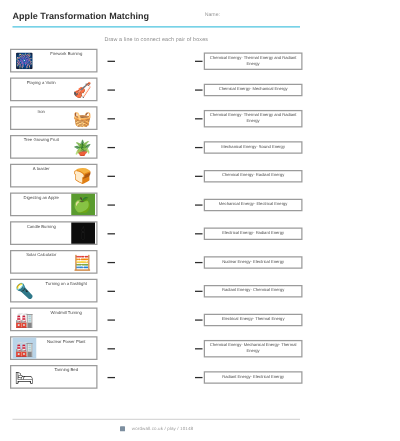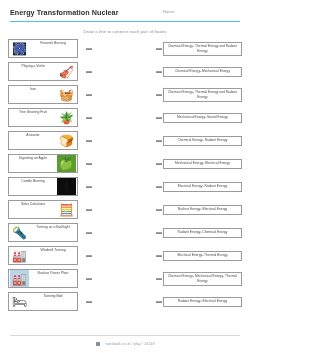--- a/index.html
+++ b/index.html
@@ -128,21 +128,21 @@
     background:#7d8fa0;vertical-align:-0.5px;margin-right:1.5px;
     border-radius:0.5px;
   }
 </style>
 </head>
 <body>
 
 <div class="sheet">
 
   <div class="header">
-    <span class="title">Energy Transformation Nuclear</span>
+    <span class="title">Apple Transformation Matching</span>
     <span class="name-field">Name:</span>
     <div class="rule"></div>
   </div>
 
   <div class="instructions">Draw a line to connect each pair of boxes</div>
 
   <div class="grid" id="match-grid">
       <div class="row">
         <div class="left-card">
           <span class="label">Firework Burning</span>

